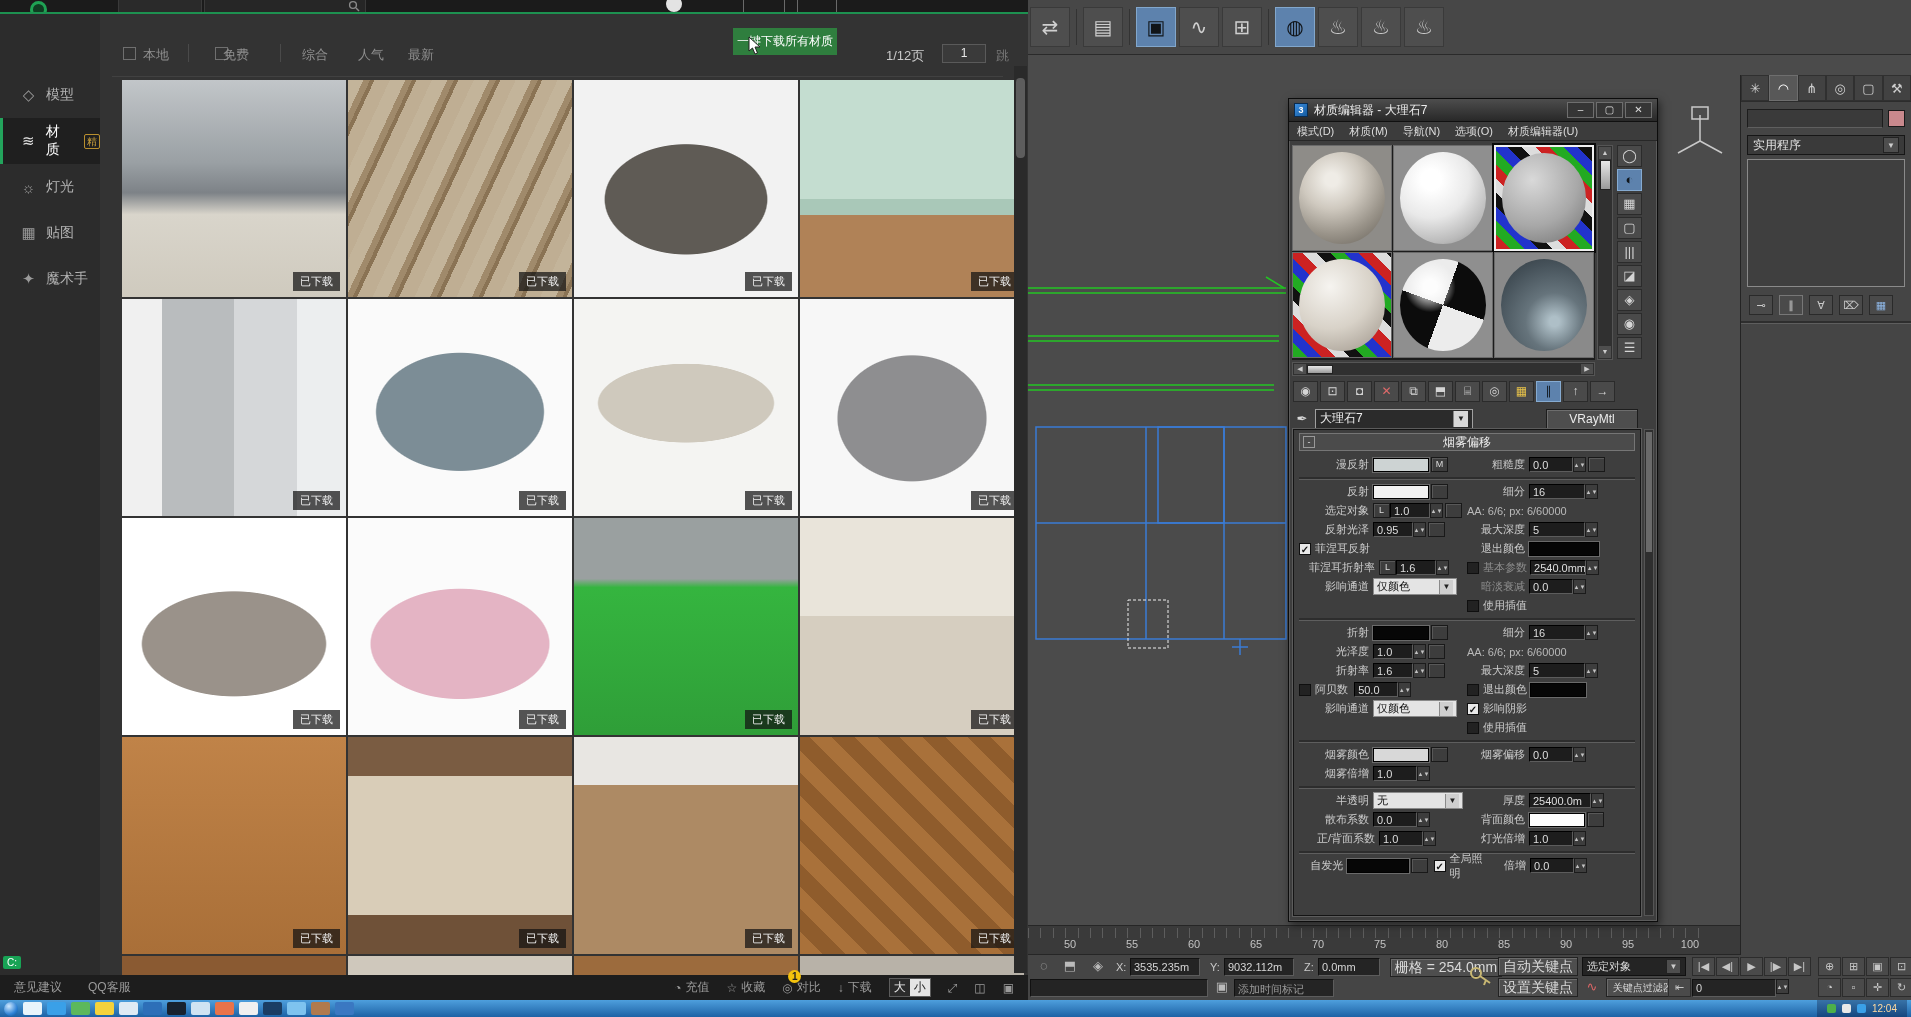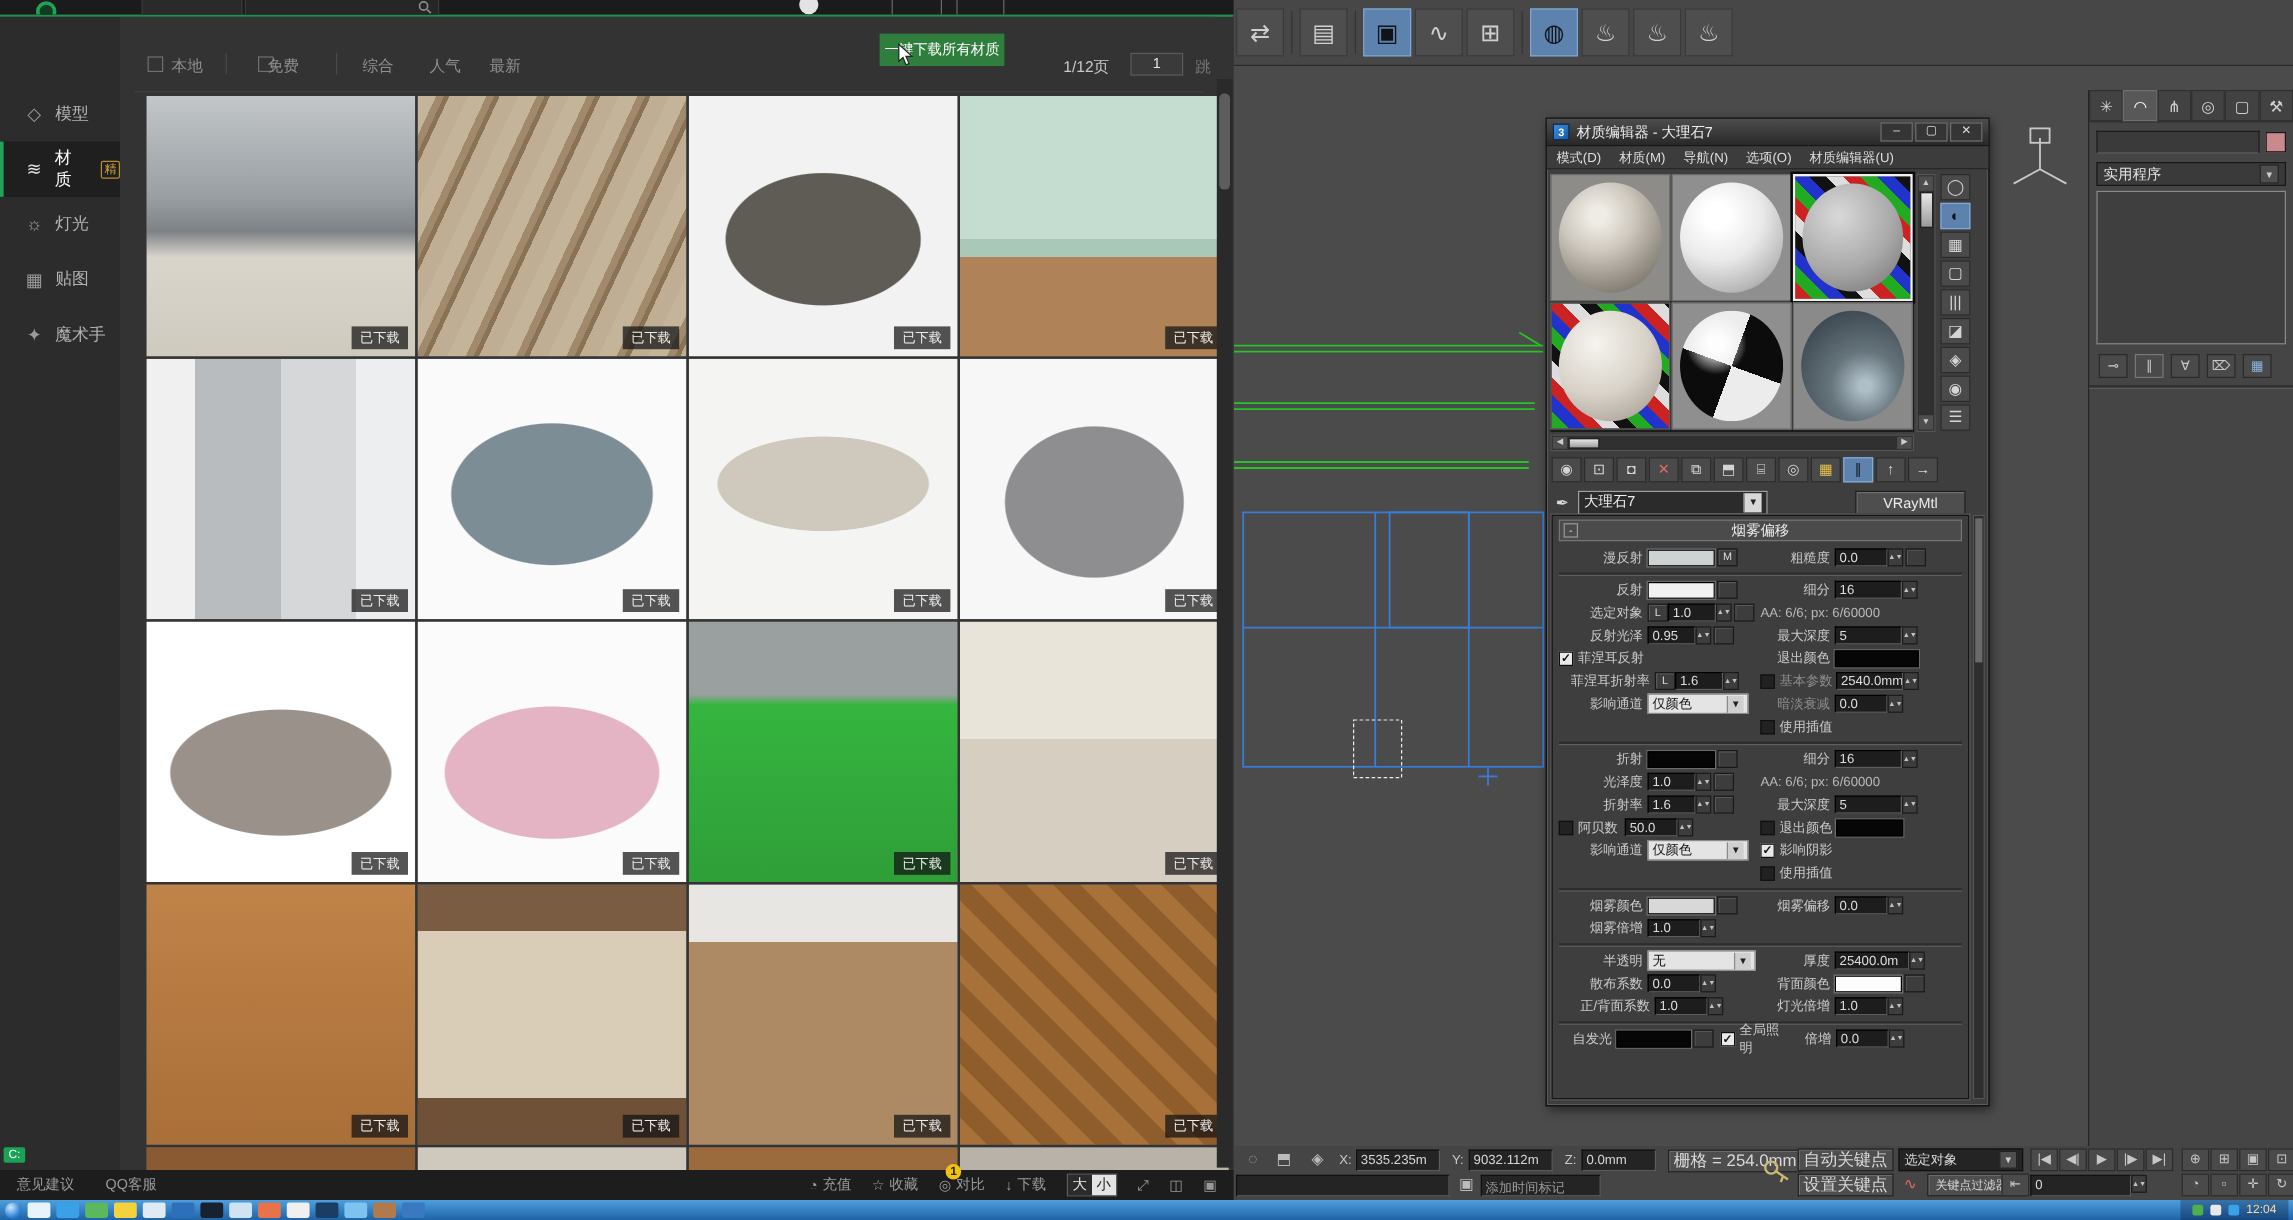--- a/index.html
+++ b/index.html
@@ -547,20 +547,34 @@
       <div class="cp-btns">
         <div class="cpb">⊸</div>
         <div class="cpb frame">∥</div>
         <div class="cpb">∀</div>
         <div class="cpb">⌦</div>
         <div class="cpb blue">▦</div>
       </div>
       <div class="cp-div"></div>
     </div>
 
+    <div class="timeline">
+      <div class="tickmarks"></div>
+      <span class="tick" style="left:22px">50</span>
+      <span class="tick" style="left:84px">55</span>
+      <span class="tick" style="left:146px">60</span>
+      <span class="tick" style="left:208px">65</span>
+      <span class="tick" style="left:270px">70</span>
+      <span class="tick" style="left:332px">75</span>
+      <span class="tick" style="left:394px">80</span>
+      <span class="tick" style="left:456px">85</span>
+      <span class="tick" style="left:518px">90</span>
+      <span class="tick" style="left:580px">95</span>
+      <span class="tick" style="left:642px">100</span>
+    </div>
 
     <div class="statusbar">
       <div class="sico" style="left:6px;top:2px">◌</div>
       <div class="sico" style="left:32px;top:2px">⬒</div>
       <div class="sico" style="left:60px;top:2px">◈</div>
       <span class="slab" style="left:88px">X:</span>
       <div class="sfld" style="left:102px;top:3px;width:70px">3535.235m</div>
       <span class="slab" style="left:182px">Y:</span>
       <div class="sfld" style="left:196px;top:3px;width:70px">9032.112m</div>
       <span class="slab" style="left:276px">Z:</span>

